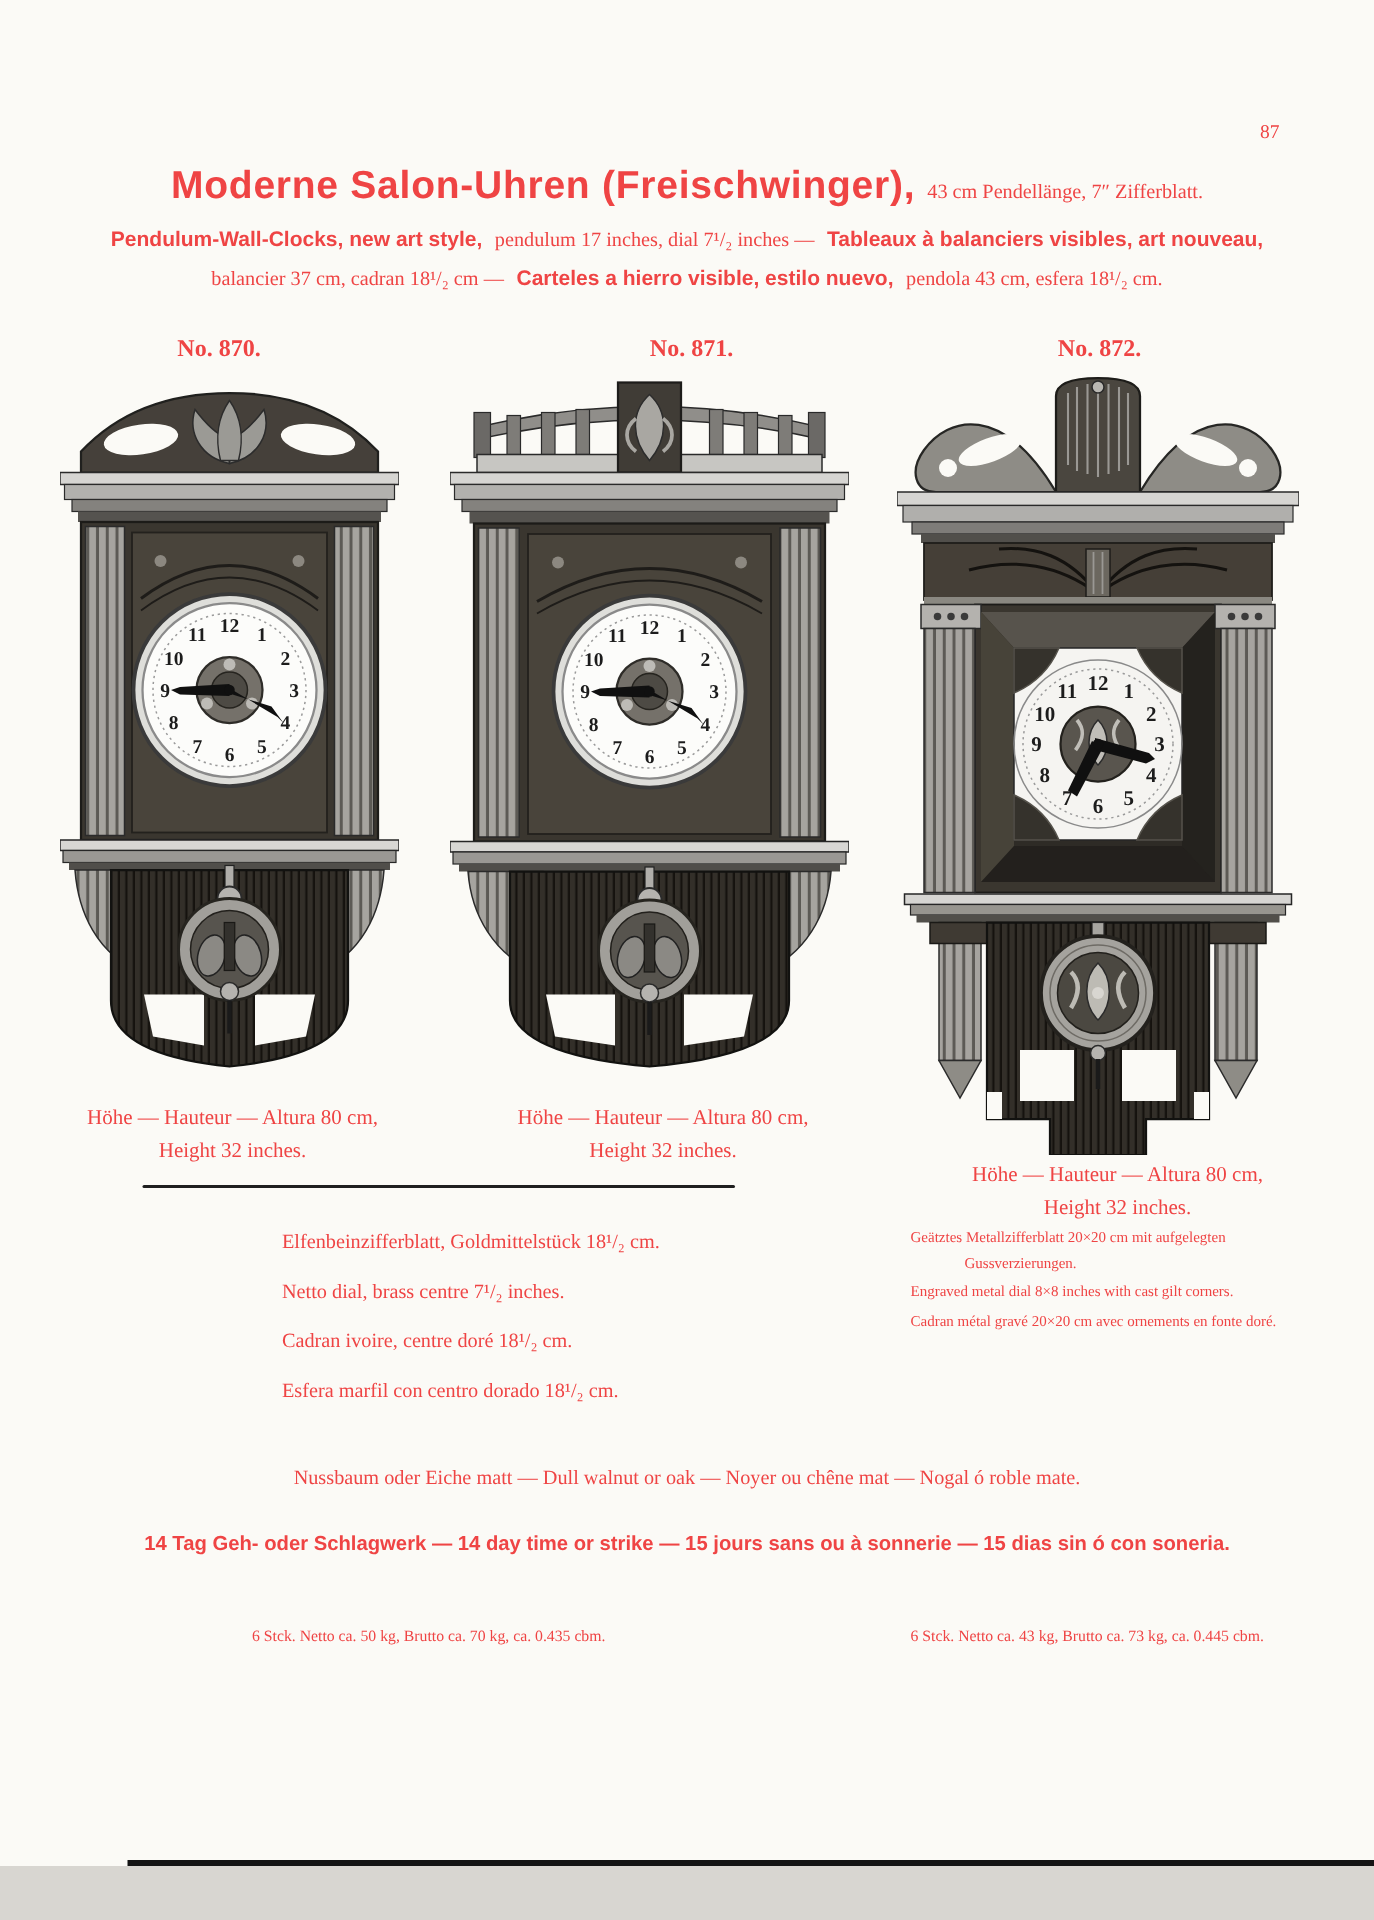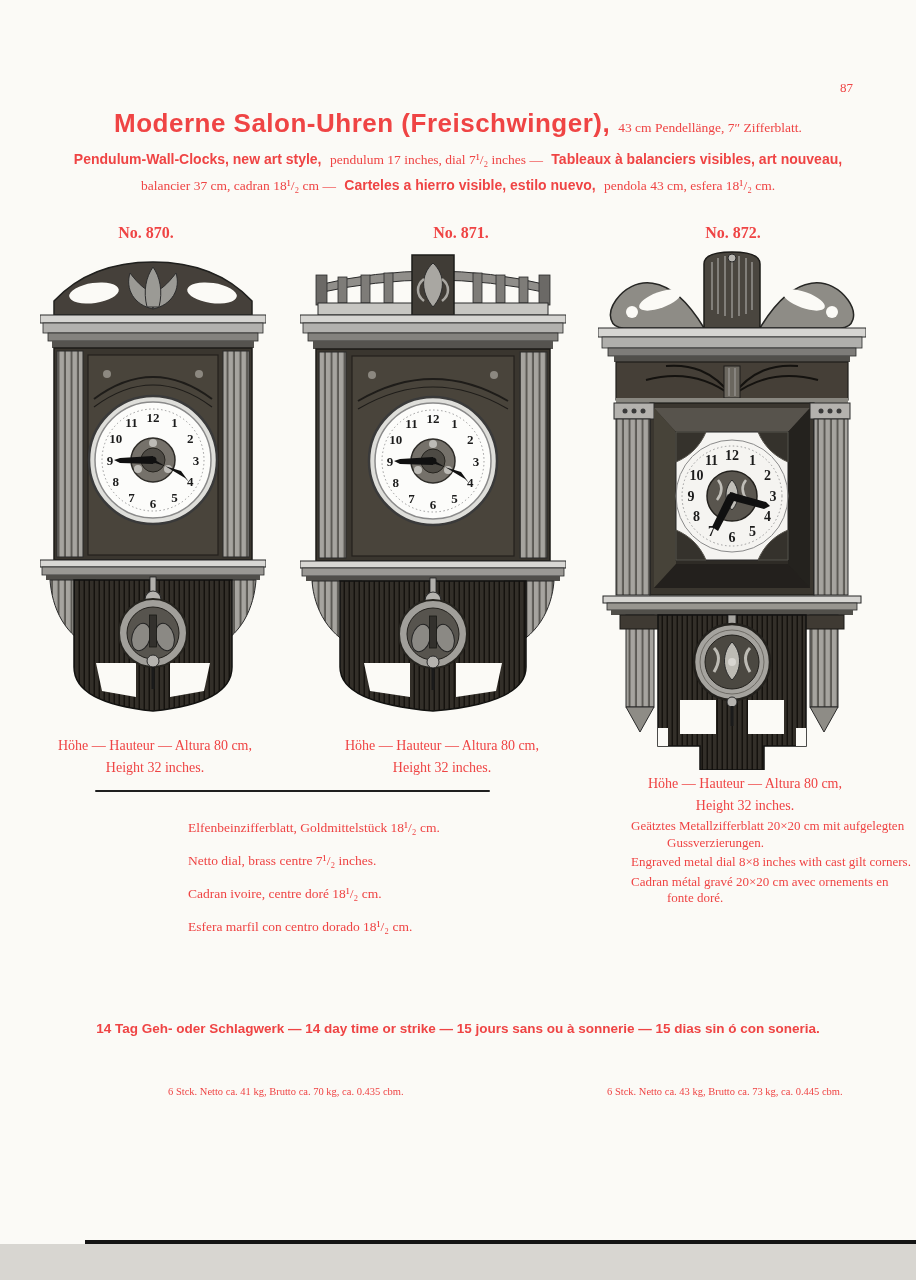--- a/index.html
+++ b/index.html
@@ -13,21 +13,21 @@
   .title-note{font-size:13.5px;margin-left:8px;}
   .mixline{left:30px;top:0;width:856px;text-align:center;font-size:13.5px;}
   .mixline span+span{margin-left:5px;}
   .mixline .sb{font-size:14px;}
   .l2{top:151px;} .l3{top:177px;}
   .no-label{font-size:16px;font-weight:700;text-align:center;width:120px;top:224px;}
   .caption{width:240px;text-align:center;font-size:14px;line-height:1.55;}
   .rule{left:95px;top:790px;width:395px;height:2px;background:#1f1f1f;border-radius:1px;}
   .desc-left{left:188px;top:820px;width:260px;font-size:13.5px;}
   .desc-left p{margin:0 0 17px 0;}
-  .desc-right{left:607px;top:818px;width:282px;font-size:13px;line-height:16.5px;margin-left:24px;}
+  .desc-right{left:607px;top:818px;width:282px;font-size:10px;line-height:16.5px;}
   .desc-right p{margin:0 0 3px 0;padding-left:36px;text-indent:-36px;}
   .materials{left:78px;top:977px;width:760px;text-align:center;font-size:13.5px;}
   .movement{left:58px;top:1021px;width:800px;text-align:center;font-size:13.5px;}
   .shipping{font-size:10.5px;top:1086px;}
   .ship-l{left:168px;} .ship-r{left:607px;}
   .edge-bottom{left:85px;bottom:0;width:831px;height:4px;background:#141414;}
   svg{display:block;}
 </style>
 </head>
 <body>
@@ -399,18 +399,19 @@
     <p>Cadran ivoire, centre doré 18¹/₂ cm.</p>
     <p>Esfera marfil con centro dorado 18¹/₂ cm.</p>
   </div>
 
   <div class="abs serif desc-right">
     <p>Geätztes Metallzifferblatt 20×20 cm mit aufgelegten Gussverzierungen.</p>
     <p>Engraved metal dial 8×8 inches with cast gilt corners.</p>
     <p>Cadran métal gravé 20×20 cm avec ornements en fonte doré.</p>
   </div>
 
+  <div class="abs serif materials">Nussbaum oder Eiche matt — Dull walnut or oak — Noyer ou chêne mat — Nogal ó roble mate.</div>
   <div class="abs sansb movement">14 Tag Geh- oder Schlagwerk — 14 day time or strike — 15 jours sans ou à sonnerie — 15 dias sin ó con soneria.</div>
-  <div class="abs serif shipping ship-l">6 Stck. Netto ca. 41 kg, Brutto ca. 70 kg, ca. 0.435 cbm.</div>
+  <div class="abs serif shipping ship-l">6 Stck. Netto ca. 50 kg, Brutto ca. 70 kg, ca. 0.435 cbm.</div>
   <div class="abs serif shipping ship-r">6 Stck. Netto ca. 43 kg, Brutto ca. 73 kg, ca. 0.445 cbm.</div>
 
   <div class="abs edge-bottom"></div>
 </div>
 
 </body></html>

